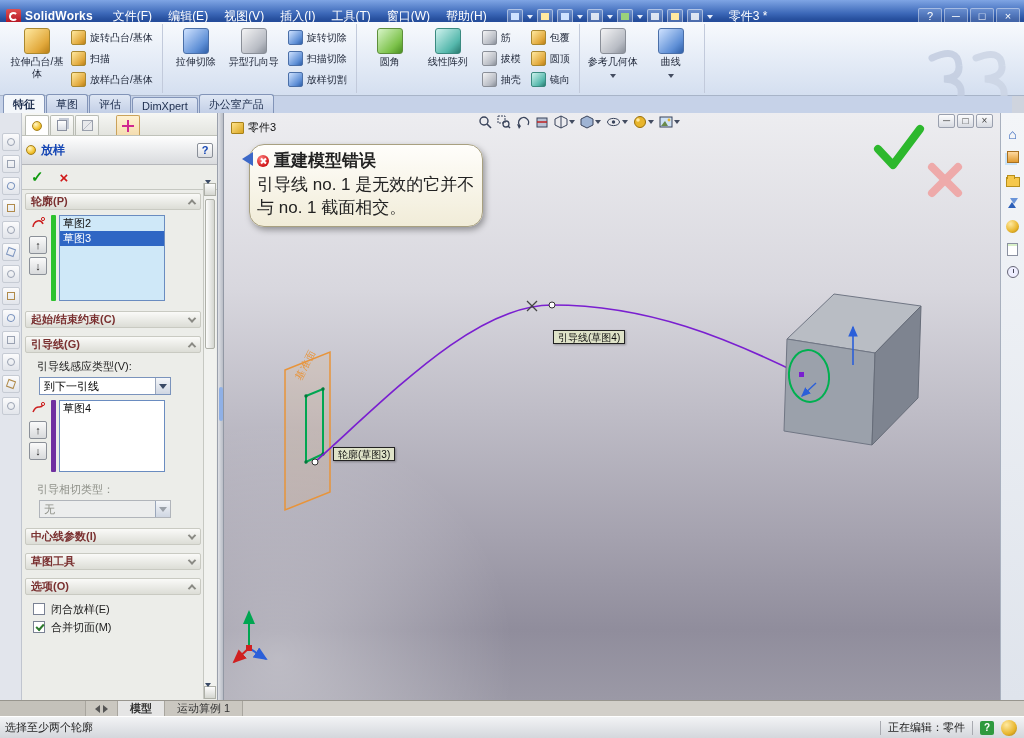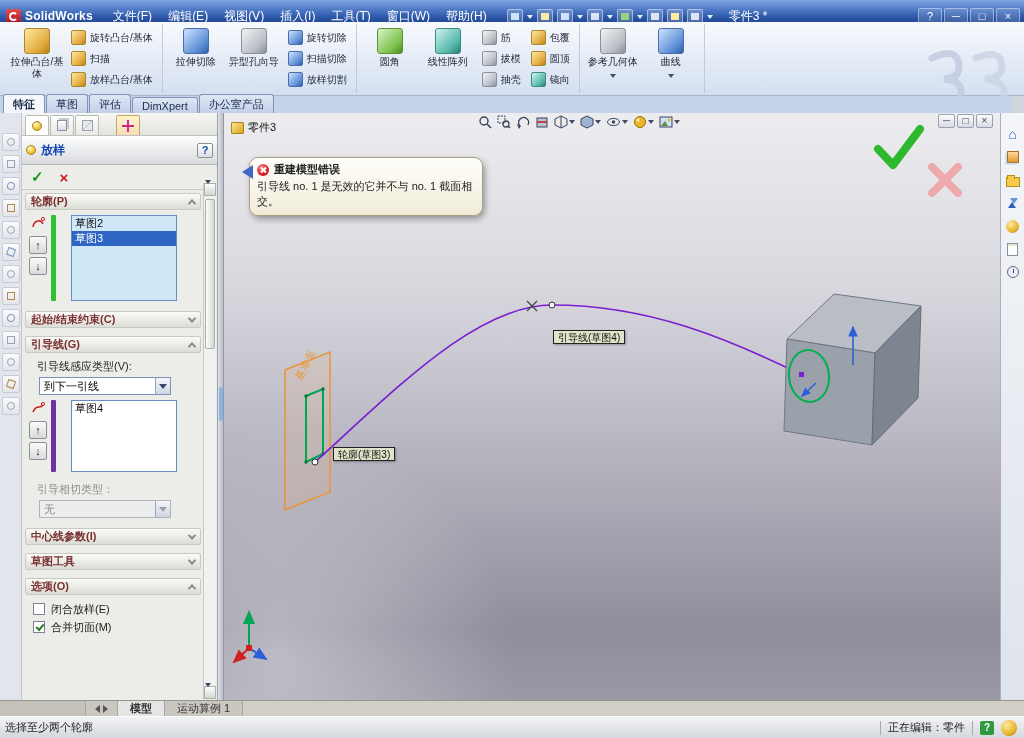--- a/index.html
+++ b/index.html
@@ -88,21 +88,21 @@
   .chev.up { transform:rotate(-135deg) translate(-1px,-1px); }
   .chev.down { transform:rotate(45deg) translate(-1px,-1px); }
   .sec-body { padding:5px 1px 2px 3px; }
   .row-flex { display:flex; gap:3px; }
   .col-ctrl { width:20px; display:flex; flex-direction:column; align-items:center; gap:3px; }
   .arrow-btn { width:18px; height:18px; border:1px solid #8b9098; border-radius:2px; background:linear-gradient(#fafafa,#d8dadc);
     font-size:11px; display:flex; align-items:center; justify-content:center; color:#222; cursor:default; }
   .vbar { width:5px; border-radius:1px; flex:none; }
   .vbar.green { background:#2ec22e; }
   .vbar.purple { background:#7030a0; }
-  .listbox { width:106px; border:1px solid #6a8cc0; background:#fff; font-size:11px; overflow:hidden;margin-left:12px; }
+  .listbox { width:106px; border:1px solid #6a8cc0; background:#fff; font-size:11px; overflow:hidden; }
   .listbox.blue { background:#cfe8f8; height:86px; }
   .listbox.white { height:72px; }
   .listrow { height:15px; line-height:15px; padding:0 3px; color:#111; }
   .listrow.selected { background:#2f66c4; color:#fff; }
   .field-label { font-size:11px; color:#222; margin:1px 0 3px 9px; }
   .field-label.gray { color:#8e9088; margin-top:10px; }
   .combo { width:132px; height:18px; margin-left:11px; border:1px solid #7a93bc; background:#fff; display:flex; align-items:center; font-size:11px; }
   .combo-val { flex:1; padding:0 4px; white-space:nowrap; }
   .combo-btn { width:15px; height:100%; background:linear-gradient(#f4f6f9,#cfd6e2); border-left:1px solid #9aa6ba; display:flex; align-items:center; justify-content:center; }
   .tri { width:0; height:0; border:4px solid transparent; border-top:5px solid #3a4a66; margin-top:5px; }
@@ -125,22 +125,22 @@
   .splitter-grip { position:absolute; top:274px; left:1px; width:4px; height:34px; background:#8fb0e6; border-radius:2px; }
 
   
   .viewport { position:absolute; left:224px; top:0; width:776px; height:587px; overflow:hidden;
     background:radial-gradient(circle at 7% 93%, rgba(255,255,255,.38), rgba(255,255,255,0) 26%),
                linear-gradient(180deg,#ededf0 0%,#d8d7de 30%,#a5a2af 72%,#908d9c 88%,#9b99a6 100%); }
   .scene { position:absolute; inset:0; }
   .tree-flyout { position:absolute; left:7px; top:7px; display:flex; align-items:center; gap:4px; font-size:11px; color:#111; }
   .i-part { width:13px; height:12px; background:linear-gradient(135deg,#ffe28a,#d9a520); border:1px solid #a8821a; border-radius:1px; }
 
-  .err-tip { position:absolute; left:25px; top:44px; width:234px; background:linear-gradient(#fffefb,#f1ecd8);
-    border:1px solid #a8a080; border-radius:9px; box-shadow:2px 3px 6px rgba(0,0,0,.35); padding:4px 7px 6px; font-size:11px; color:#222; }
+  .err-tip { position:absolute; left:25px; top:31px; width:234px; background:linear-gradient(#fffefb,#f1ecd8);
+    border:1px solid #a8a080; border-radius:15px; box-shadow:2px 3px 6px rgba(0,0,0,.35); padding:4px 7px 6px; font-size:17px; color:#222; }
   .err-title-row { display:flex; align-items:center; gap:5px; font-weight:bold; margin-bottom:2px; }
   .err-ic { width:12px; height:12px; border-radius:50%; background:radial-gradient(circle at 35% 30%,#ff8080,#d01818 70%); position:relative; flex:none; }
   .err-ic::before,.err-ic::after { content:""; position:absolute; left:2.5px; top:5px; width:7px; height:2px; background:#fff; }
   .err-ic::before { transform:rotate(45deg); } .err-ic::after { transform:rotate(-45deg); }
   .err-msg { line-height:1.35; }
   .err-arrow { position:absolute; left:-15px; top:7px; width:0; height:0; border:7px solid transparent; border-right:11px solid #3c68c8; }
 
   .hud { position:absolute; left:252px; top:0; height:17px; display:flex; align-items:center; gap:1px; }
   .hud-btn { display:flex; align-items:center; padding:0 2px; height:16px; }
   .dd-mini { width:0; height:0; border:3px solid transparent; border-top:4px solid #434c60; margin:4px 0 0 1px; }

